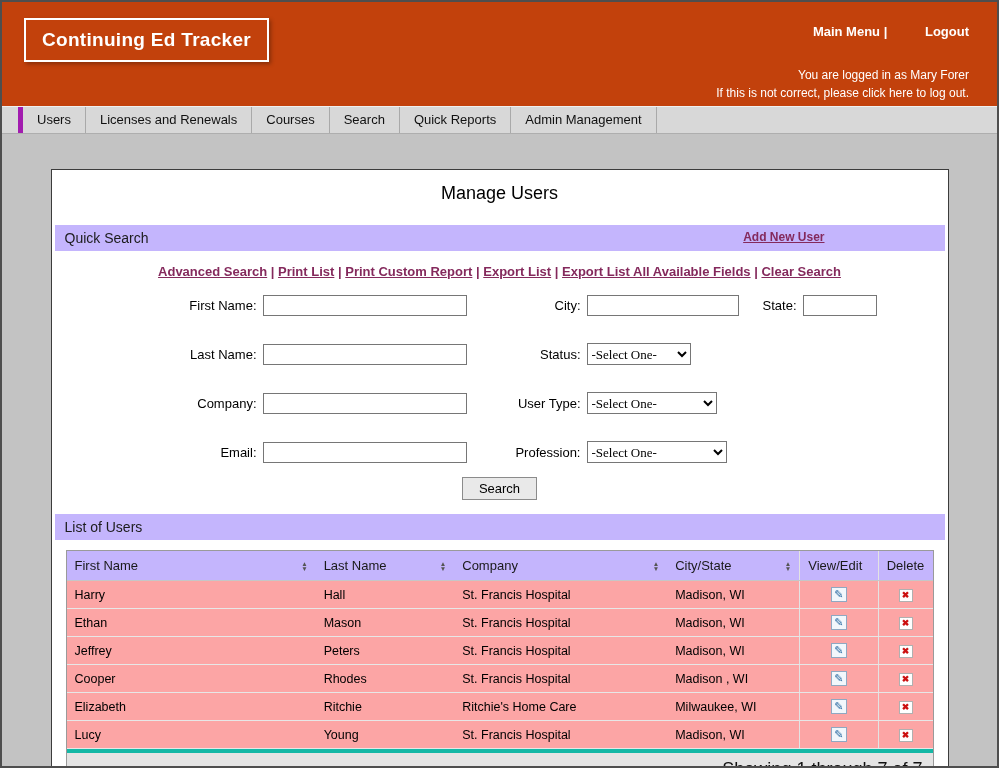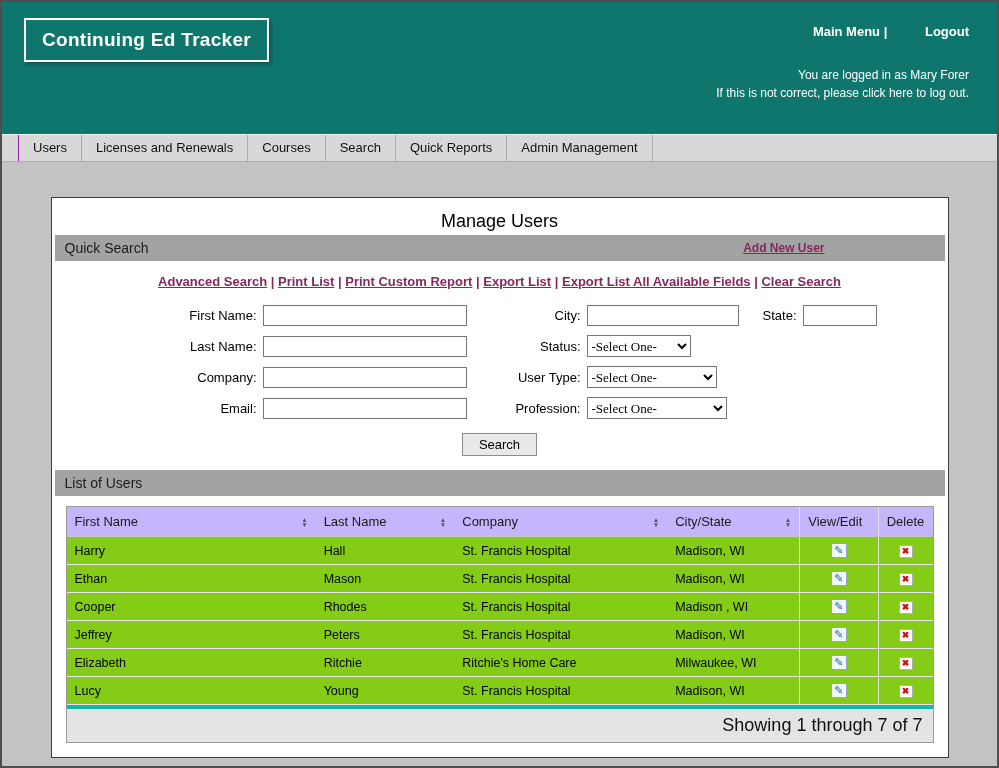--- a/index.html
+++ b/index.html
@@ -5,21 +5,21 @@
   * { box-sizing: border-box; margin: 0; padding: 0; }
   html,body { width: 999px; height: 768px; }
   body {
     font-family: "Liberation Sans", sans-serif;
     background: #c3c3c3;
     border: 2px solid #4e4e4e;
     overflow: hidden;
     position: relative;
   }
   
-  .header { background: #0f766e; height: 132px; position: relative; }
+  .header { background: #c2410c; height: 104px; position: relative; }
   .logo-box {
     position: absolute; left: 22px; top: 16px;
     border: 2px solid #ffffff; padding: 9px 16px;
     color: #ffffff; font-size: 19px; font-weight: bold;
     box-shadow: 2px 2px 4px rgba(0,0,0,.3);
     letter-spacing: .3px;
   }
   .top-links {
     position: absolute; right: 28px; top: 22px;
     color: #ffffff; font-size: 13px; font-weight: bold;
@@ -33,45 +33,45 @@
   
   .nav {
     background: #d8d8d8; height: 28px; display: flex;
     padding-left: 16px;
     border-top: 1px solid #efefef; border-bottom: 1px solid #aeaeae;
   }
   .nav-item {
     line-height: 26px; padding: 0 14px; font-size: 13px; color: #111;
     border-right: 1px solid #a9a9a9; cursor: pointer; white-space: nowrap;
   }
-  .nav-item:first-child { border-left: 1px solid #a21caf; }
+  .nav-item:first-child { border-left: 5px solid #a21caf; }
   
   .panel {
     width: 898px; margin: 35px auto 0;
     background: #ffffff; border: 1px solid #3c3c3c;
     padding-bottom: 2px;
   }
-  .page-title { text-align: center; font-size: 18px; padding: 13px 0 3px; color: #000; }
+  .page-title { text-align: center; font-size: 18px; padding: 13px 0 21px; color: #000; }
   .section-bar {
-    background: #a3a3a3; margin: 0 3px; padding: 5px 10px;
+    background: #c4b5fd; margin: 0 3px; padding: 5px 10px;
     font-size: 14px; color: #1c1c1c;
-    display: flex; justify-content: space-between; align-items: center;
+    display: flex; justify-content: space-between; 
   }
   .add-link {
     font-size: 12px; font-weight: bold; color: #84295c;
     text-decoration: underline; margin-right: 110px; cursor: pointer;
   }
   
   .links-row { text-align: center; padding: 13px 0 4px; font-size: 13px; font-weight: bold; }
   .plink { color: #84295c; text-decoration: underline; cursor: pointer; }
   .sep { color: #84295c; }
   .form-grid {
     display: grid;
     grid-template-columns: 150px 212px 112px 158px 58px 84px;
-    row-gap: 9px; align-items: center;
+    row-gap: 27px; align-items: center;
     width: fit-content; margin: 12px auto 6px;
   }
   .f-label { font-size: 13px; color: #000; text-align: right; padding-right: 6px; white-space: nowrap; }
   .ti {
     height: 21px; border: 1px solid #767676; font-size: 13px;
     padding: 1px 4px; font-family: "Liberation Sans", sans-serif; background: #fff;
   }
   .w-main  { width: 204px; }
   .w-city  { width: 152px; }
   .w-state { width: 74px; }
@@ -95,21 +95,21 @@
     background: #c4b5fd; text-align: left; font-weight: normal;
     font-size: 13px; padding: 7px 8px; border-bottom: 1px solid #c6c6c6;
     color: #1a1a1a; cursor: pointer;
   }
   th:nth-child(1) { width: 248px; }
   th:nth-child(2) { width: 138px; }
   th:nth-child(3) { width: 212px; }
   th:nth-child(4) { width: 132px; }
   th:nth-child(5) { width: 78px; }
   th:nth-child(6) { width: 52px; }
-  tbody td { padding: 6px 8px; border-bottom: 1px solid #e7e7e7; color: #000; background: #84cc16; }
+  tbody td { padding: 6px 8px; border-bottom: 1px solid #e7e7e7; color: #000; background: #fca5a5; }
   td:nth-child(5), td:nth-child(6), th:nth-child(5), th:nth-child(6) { border-left: 1px solid #e3e3e3; text-align: center; }
   thead th:nth-child(5), thead th:nth-child(6) { text-align: left; }
   .sort {
     float: right; display: inline-flex; flex-direction: column;
     font-size: 6.5px; line-height: .8; color: #555; margin-top: 3px; cursor: pointer;
   }
   .sort::before { content: "▲"; }
   .sort::after  { content: "▼"; }
   .edit-icon {
     display: inline-block; width: 16px; height: 15px;
@@ -223,32 +223,32 @@
           </tr>
           <tr>
             <td>Ethan</td>
             <td>Mason</td>
             <td>St. Francis Hospital</td>
             <td>Madison, WI</td>
             <td><span class="edit-icon">✎</span></td>
             <td><span class="delete-icon">✖</span></td>
           </tr>
           <tr>
+            <td>Jeffrey</td>
+            <td>Peters</td>
+            <td>St. Francis Hospital</td>
+            <td>Madison, WI</td>
+            <td><span class="edit-icon">✎</span></td>
+            <td><span class="delete-icon">✖</span></td>
+          </tr>
+          <tr>
             <td>Cooper</td>
             <td>Rhodes</td>
             <td>St. Francis Hospital</td>
             <td>Madison , WI</td>
-            <td><span class="edit-icon">✎</span></td>
-            <td><span class="delete-icon">✖</span></td>
-          </tr>
-          <tr>
-            <td>Jeffrey</td>
-            <td>Peters</td>
-            <td>St. Francis Hospital</td>
-            <td>Madison, WI</td>
             <td><span class="edit-icon">✎</span></td>
             <td><span class="delete-icon">✖</span></td>
           </tr>
           <tr>
             <td>Elizabeth</td>
             <td>Ritchie</td>
             <td>Ritchie's Home Care</td>
             <td>Milwaukee, WI</td>
             <td><span class="edit-icon">✎</span></td>
             <td><span class="delete-icon">✖</span></td>

